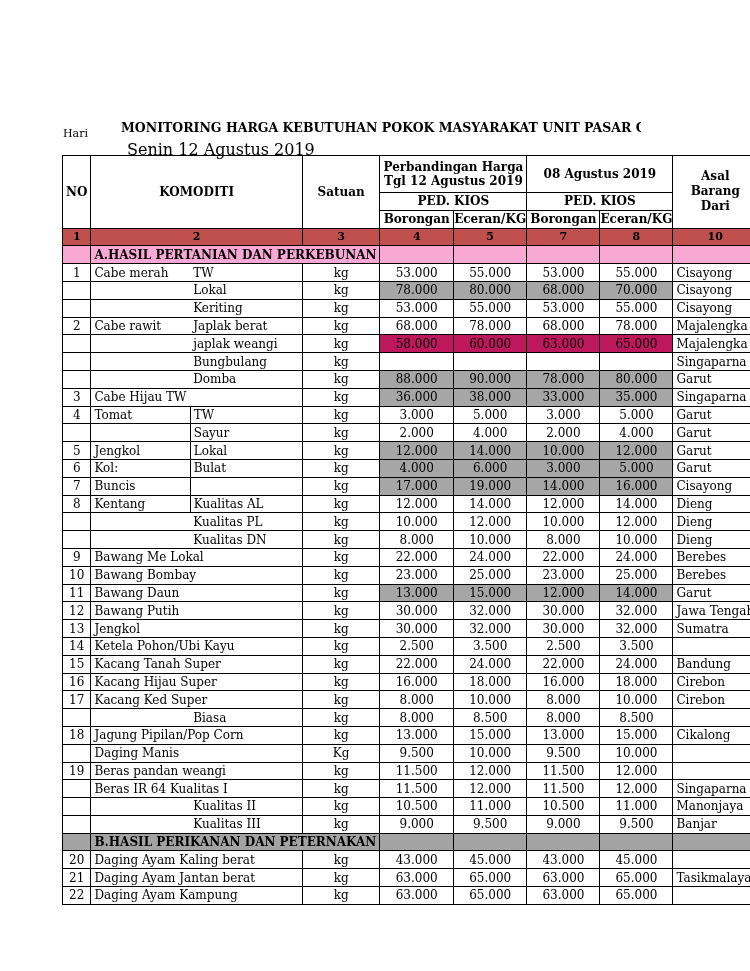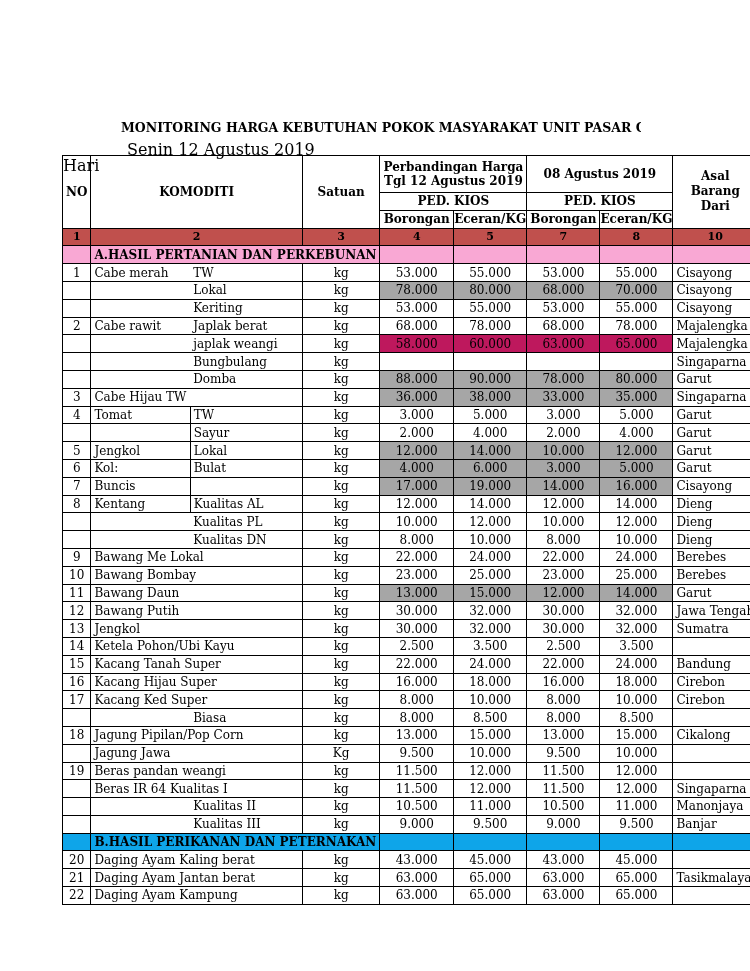--- a/index.html
+++ b/index.html
@@ -1,31 +1,31 @@
 <!DOCTYPE html>
 <html><head>
 <meta charset="utf-8">
 <style>
   html, body { margin: 0; padding: 0; background: #ffffff; }
   body { width: 750px; height: 971px; position: relative; overflow: hidden;
          font-family: "DejaVu Serif", "Liberation Serif", serif; color: #000; }
   .title { position: absolute; left: 121px; top: 120px; width: 520px; white-space: nowrap; overflow: hidden;
            font-weight: bold; font-size: 12.5px; letter-spacing: 0px; }
-  .hari-label { position: absolute; left: 63px; top: 156px; font-size: 16px; }
+  .hari-label { position: absolute; left: 63px; top: 127px; font-size: 11px; }
   .hari-value { position: absolute; left: 127px; top: 140px; font-size: 16px; }
   table.sheet { position: absolute; left: 62px; top: 155px; border-collapse: collapse; table-layout: fixed;
                 font-size: 12px; }
   table.sheet td { border: 1px solid #000; padding: 0 3px; height: 16.8px; line-height: 16px;
                    white-space: nowrap; overflow: hidden; vertical-align: middle; }
   col.c-no { width: 63px; } col.c-kom1 { width: 63px; } col.c-kom2 { width: 63px; }
   col.c-sat { width: 63px; } col.c-p { width: 63px; } col.c-asal { width: 63px; }
   .hdr td { font-weight: bold; text-align: center; border-width: 1.5px; }
   .num-row td { background: #c0504d; font-weight: bold; text-align: center; font-size: 11px; height: 15px; }
   .sec-a td { background: #f9a8d4; font-weight: bold; }
-  .sec-b td { background: #0ea5e9; font-weight: bold; margin-top: 44px; }
+  .sec-b td { background: #a3a3a3; font-weight: bold; margin-top: 44px; }
   .c { text-align: center; }
   .grey { background: #a6a6a6; }
   .green { background: #be185d; }
   .nol { border-left: none !important; }
   .nor { border-right: none !important; }
 </style>
 </head>
 <body>
 
 <div class="title">MONITORING HARGA KEBUTUHAN POKOK MASYARAKAT UNIT PASAR CIKURUBUK</div>
@@ -370,21 +370,21 @@
         <td colspan="2">Jagung Pipilan/Pop Corn</td>
         <td class="c">kg</td>
         <td class="c">13.000</td>
         <td class="c">15.000</td>
         <td class="c">13.000</td>
         <td class="c">15.000</td>
         <td>Cikalong</td>
       </tr>
       <tr>
         <td class="c"></td>
-        <td colspan="2">Jagung Jawa</td>
+        <td colspan="2">Daging Manis</td>
         <td class="c">Kg</td>
         <td class="c">9.500</td>
         <td class="c">10.000</td>
         <td class="c">9.500</td>
         <td class="c">10.000</td>
         <td></td>
       </tr>
       <tr>
         <td class="c">19</td>
         <td colspan="2">Beras pandan weangi</td>

